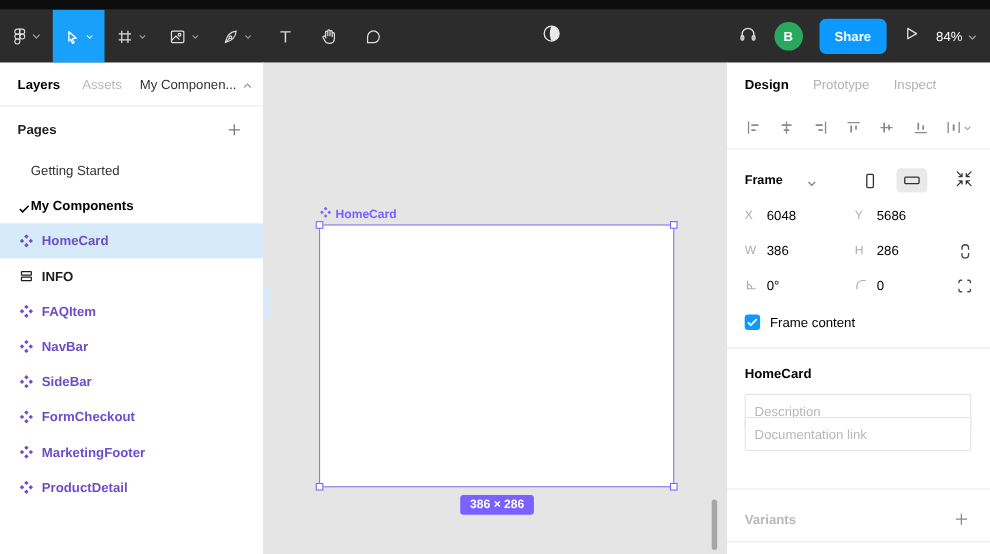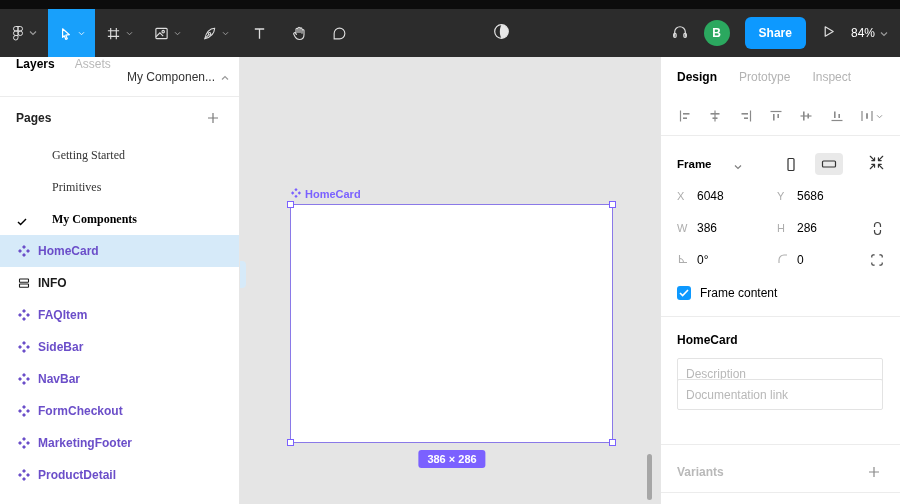--- a/index.html
+++ b/index.html
@@ -22,30 +22,30 @@
   .tool-group-right { position:absolute; right:12px; top:0; height:48px; display:flex; align-items:center; gap:15px; }
   .avatar { width:26px; height:26px; border-radius:50%; background:#2ba85f; color:#fff;
     font-size:12px; font-weight:700; display:flex; align-items:center; justify-content:center; }
   .share-btn { height:30px; padding:16px 14px; background:#0d99ff; border:none; border-radius:6px;
     color:#fff; font-size:12px; font-weight:600; font-family:inherit; display:flex; align-items:center; }
   .zoom-ctl { display:flex; align-items:center; gap:5px; color:#fff; font-size:12px; }
 
   
   .sidebar-left { position:absolute; left:0; top:57px; width:240px; height:447px; background:#fff;
     border-right:1px solid #e6e6e6; font-size:12px; color:#333; }
-  .sl-header { height:40px; border-bottom:1px solid #ececec; display:flex; 
+  .sl-header { height:40px; border-bottom:1px solid #ececec; display:flex; align-items:center;
     padding:0 10px 0 16px; }
   .sl-tab-layers { font-weight:700; color:#000; }
   .sl-tab-assets { color:#b8b8b8; margin-left:20px; }
   .sl-filetab { margin-left:auto; display:flex; align-items:center; gap:6px; color:#333; }
   .sl-pages-header { height:42px; display:flex; align-items:center; padding:0 16px; }
   .sl-pages-title { font-weight:700; color:#222; }
   .icon-btn { margin-left:auto; display:flex; align-items:center; justify-content:center; width:20px; height:20px; }
   .row { position:relative; height:32px; display:flex; align-items:center; }
-  .page-row .page-label { padding-left:52px;font-family:Liberation Serif, serif; }
+  .page-row .page-label { padding-left:28px; }
   .page-row.selected .page-label { font-weight:700; color:#000000; }
   .page-check { position:absolute; left:17px; top:12px; }
   .layer-row { padding-left:18px; }
   .layer-row .layer-icon { width:12px; height:12px; margin-right:8px; display:flex; }
   .layer-row .layer-label { font-weight:600; color:#6b4ec9; }
   .layer-row.is-section .layer-label { color:#1b1b1b; font-weight:700; }
   .layer-row.selected { background:#d6eaf9; }
 
   
   .canvas { position:absolute; left:240px; top:57px; width:420px; height:447px; background:#e5e5e5; }
@@ -263,23 +263,20 @@
         <svg width="12" height="12" viewBox="0 0 12 12" fill="none" stroke="#7a7a7a" stroke-width="1.2">
             <path d="M6 1 V11 M1 6 H11"></path>
           </svg>
       </span>
     </div>
 
     <div>
       <div class="row page-row">
         <span class="page-label">Getting Started</span>
       </div>
-      <div class="row page-row">
-        <span class="page-label">Primitives</span>
-      </div>
       <div class="row page-row selected">
         <span class="page-check">
           <svg width="10" height="8" viewBox="0 0 10 8" fill="none" stroke="#000" stroke-width="1.4">
               <path d="M1 4 L3.6 6.6 L9 1"></path>
             </svg>
         </span>
         <span class="page-label">My Components</span>
       </div>
     </div>
 
@@ -317,32 +314,32 @@
       </div>
       <div class="row layer-row">
         <span class="layer-icon">
           <svg width="12" height="12" viewBox="0 0 12 12" fill="#6b4ec9">
             <path d="M6 0 L8 2 L6 4 L4 2 Z"></path>
               <path d="M2 4 L4 6 L2 8 L0 6 Z"></path>
             <path d="M10 4 L12 6 L10 8 L8 6 Z"></path>
               <path d="M6 8 L8 10 L6 12 L4 10 Z"></path>
           </svg>
         </span>
+        <span class="layer-label">NavBar</span>
+      </div>
+      <div class="row layer-row">
+        <span class="layer-icon">
+          <svg width="12" height="12" viewBox="0 0 12 12" fill="#6b4ec9">
+            <path d="M6 0 L8 2 L6 4 L4 2 Z"></path>
+              <path d="M2 4 L4 6 L2 8 L0 6 Z"></path>
+            <path d="M10 4 L12 6 L10 8 L8 6 Z"></path>
+              <path d="M6 8 L8 10 L6 12 L4 10 Z"></path>
+          </svg>
+        </span>
         <span class="layer-label">SideBar</span>
-      </div>
-      <div class="row layer-row">
-        <span class="layer-icon">
-          <svg width="12" height="12" viewBox="0 0 12 12" fill="#6b4ec9">
-            <path d="M6 0 L8 2 L6 4 L4 2 Z"></path>
-              <path d="M2 4 L4 6 L2 8 L0 6 Z"></path>
-            <path d="M10 4 L12 6 L10 8 L8 6 Z"></path>
-              <path d="M6 8 L8 10 L6 12 L4 10 Z"></path>
-          </svg>
-        </span>
-        <span class="layer-label">NavBar</span>
       </div>
       <div class="row layer-row">
         <span class="layer-icon">
           <svg width="12" height="12" viewBox="0 0 12 12" fill="#6b4ec9">
             <path d="M6 0 L8 2 L6 4 L4 2 Z"></path>
               <path d="M2 4 L4 6 L2 8 L0 6 Z"></path>
             <path d="M10 4 L12 6 L10 8 L8 6 Z"></path>
               <path d="M6 8 L8 10 L6 12 L4 10 Z"></path>
           </svg>
         </span>

